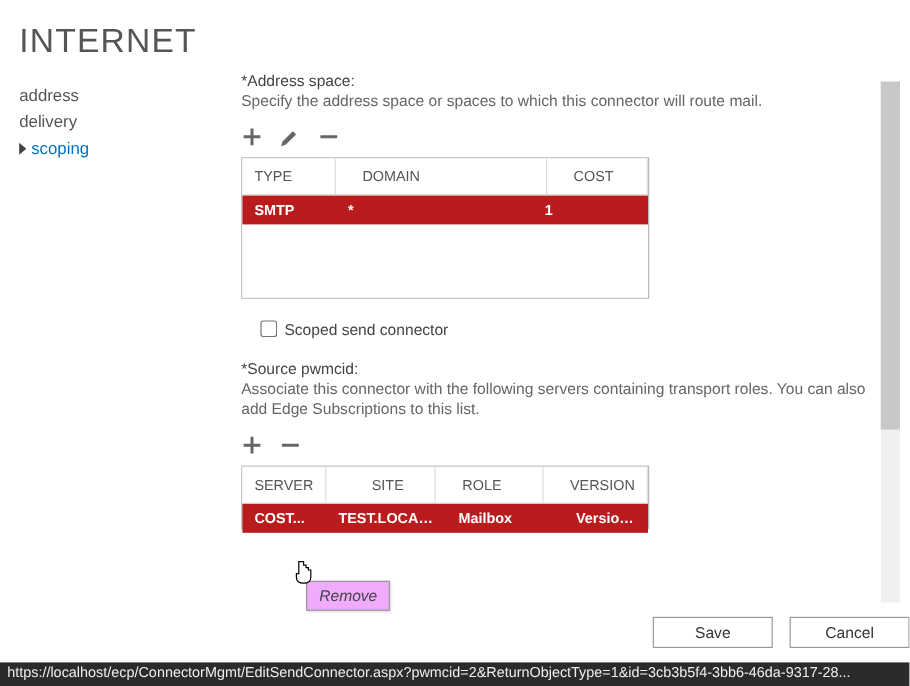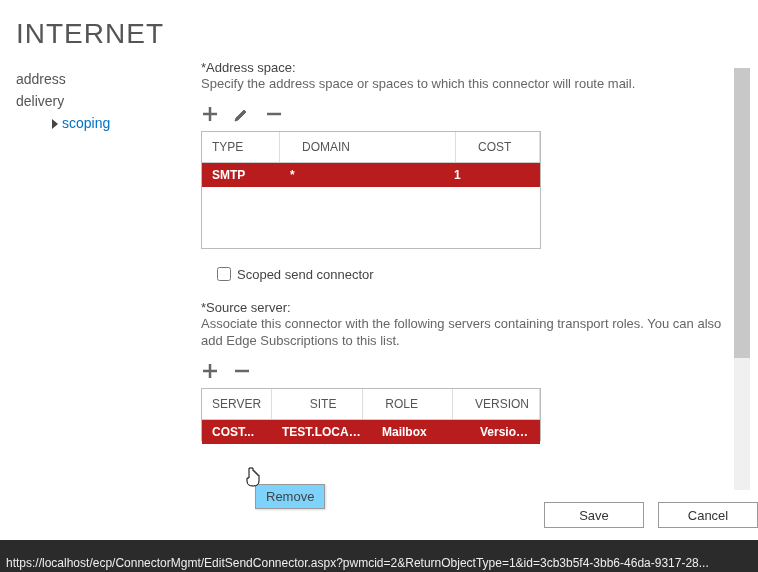--- a/index.html
+++ b/index.html
@@ -7,21 +7,21 @@
     width: 758px; height: 572px;
     font-family: "Segoe UI", Arial, sans-serif;
     font-size: 13px; color: #444; background: #fff;
     overflow: hidden;
   }
   .window { display:flex; flex-direction:column; height:100%;border-radius:21px; }
   .title { font-size: 28px; font-weight: 200; color: #555; letter-spacing: 1px; padding: 18px 0 10px 16px; }
   .body { flex:1; display:flex; position:relative; }
   .nav { width: 165px; padding: 8px 0 0 16px; }
   .nav-item { font-size:14px; color:#555; padding:3px 0; cursor:pointer; }
-  .nav-item.active { color:#0072c6;margin-left:36px; }
+  .nav-item.active { color:#0072c6; }
   .caret { display:inline-block; width:0;height:0;border-top:5px solid transparent;border-bottom:5px solid transparent;border-left:6px solid #444; margin-right:4px; vertical-align:middle; }
   .main { flex:1; padding: 0 28px 0 36px; overflow:hidden; position:relative; }
   .main-inner { padding-right:6px; }
   .label { font-size:13px; color:#444; }
   .help { color:#666; font-size:13px; line-height:1.35; }
   .toolbar { display:flex; gap:14px; margin:12px 0 8px 0; }
   .tb-icon { width:18px; height:18px; cursor:pointer; display:flex; align-items:center; justify-content:center; color:#666; }
   .tb-icon svg{ width:18px;height:18px; stroke:#666; fill:#666;}
   .grid { border:1px solid #bbb; width:340px; }
   .grid-head { display:flex; background:#fff; border-bottom:1px solid #ccc; font-size:12px; color:#555;gap:12px;}
@@ -31,31 +31,32 @@
   .row.sel { background:#b91c1c; color:#fff; font-weight:bold;}
   .row .cell { padding:5px 10px; overflow:hidden; white-space:nowrap; text-overflow:ellipsis;}
   .addr .c1{width:78px;} .addr .c2{width:164px;} .addr .c3{flex:1;}
   .addr-row .c1{width:78px;} .addr-row .c2{width:164px;} .addr-row .c3{flex:1;}
   .srv .c1{width:70px;} .srv .c2{width:100px;text-align:center;} .srv .c3{width:98px;} .srv .c4{flex:1;}
   .chk { margin:18px 0 18px 16px; display:flex; align-items:center; gap:6px;}
   .chk input{ width:14px;height:14px;}
   .section2 { margin-top:6px;}
   .tooltip {
     position:absolute; left:255px; top:424px;
-    background:#7dd3fc; border:1px solid #999; padding:4px 10px; font-size:13px;
+    background:#f0abfc; border:1px solid #999; padding:4px 10px; font-size:13px;
     box-shadow:1px 1px 2px rgba(0,0,0,.15);
+    font-style:italic;
   }
   .cursor {
     position:absolute; left:243px; top:405px; width:20px; height:24px; pointer-events:none;
   }
   .scrollbar { position:absolute; right:8px; top:8px; width:16px; height:444px; background:#f0f0f0; }
   .scroll-thumb{ position:absolute; top:0; width:100%; height:290px; background:#c8c8c8;}
   .footer { height:50px; display:flex; justify-content:flex-end; align-items:center; gap:14px; }
   .btn { width:100px; height:26px; border:1px solid #999; background:#fff; font-size:13px; color:#333; cursor:pointer;}
-  .status { height:32px; background:#2b2b2b; color:#eee; font-size:12px; padding:16px 6px; white-space:nowrap; overflow:hidden; text-overflow:ellipsis;}
+  .status { height:20px; background:#2b2b2b; color:#eee; font-size:12px; padding:1px 6px; white-space:nowrap; overflow:hidden; text-overflow:ellipsis;}
   .tbody2{ height:20px;}
 </style>
 </head>
 <body>
 
 <div class="window">
   <div class="title">INTERNET</div>
 
   <div class="body">
     <div class="nav">
@@ -103,21 +104,21 @@
             </div>
           </div>
         </div>
 
         <div class="chk">
           <input type="checkbox" style="">
           <span>Scoped send connector</span>
         </div>
 
         <div class="section2">
-          <div class="label">*Source server:</div>
+          <div class="label">*Source pwmcid:</div>
           <div class="help">Associate this connector with the following servers containing transport roles. You can also add Edge Subscriptions to this list.</div>
 
           <div class="toolbar">
             <span class="tb-icon">
                 <svg viewBox="0 0 18 18">
                   <path d="M9 2v14M2 9h14" stroke-width="2.5" fill="none"></path>
                 </svg>
               </span>
             <span class="tb-icon">
                 <svg viewBox="0 0 18 18">

